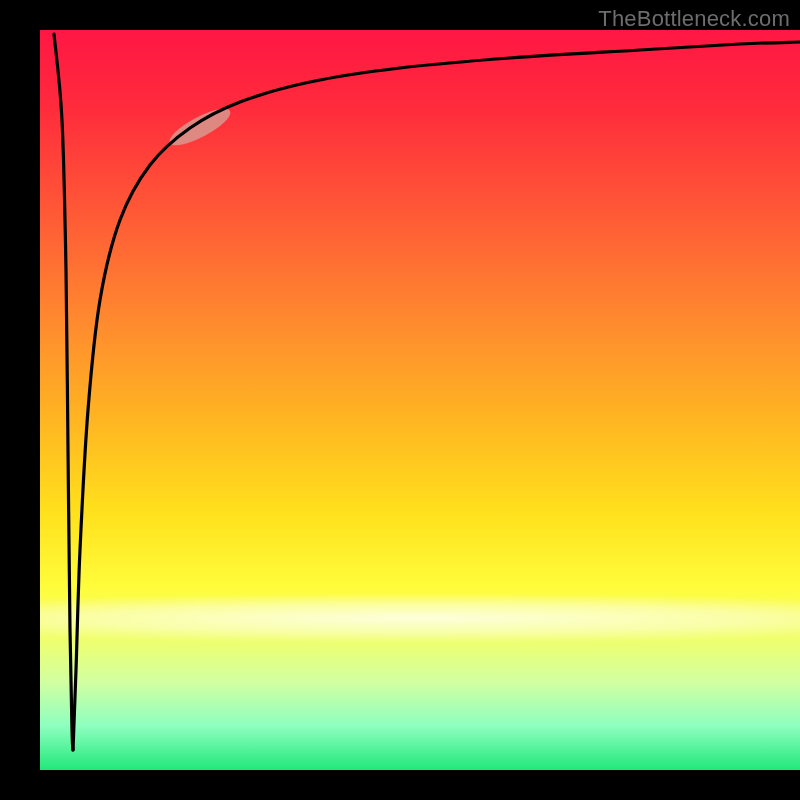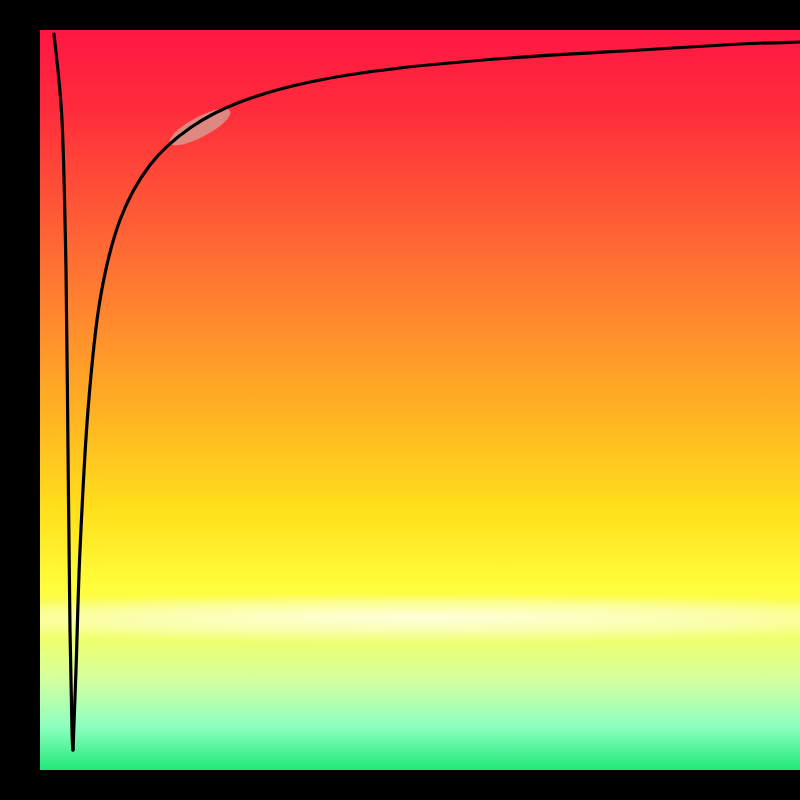--- a/index.html
+++ b/index.html
@@ -77,13 +77,14 @@
   <div class="glow"></div>
 
   <svg class="curve" viewBox="0 0 760 740" preserveAspectRatio="none">
     <g id="pill-group">
         <ellipse cx="160" cy="97" rx="34" ry="10" fill="#d79b93" fill-opacity="0.82" transform="rotate(-28 160 97)"></ellipse>
       </g>
     <path id="down-path" fill="none" stroke="#000000" stroke-width="3.2" stroke-linecap="round" stroke-linejoin="round" d="M 14 4 C 15.333333333333334 18.333333333333336, 20 50.666666666666664, 22 90 C 24 129.33333333333334, 25 185, 26 240 C 27 295, 27.333333333333332 360, 28 420 C 28.666666666666668 480, 29.333333333333332 553.3333333333334, 30 600 C 30.666666666666668 646.6666666666666, 31.5 680, 32 700 C 32.5 720, 32.833333333333336 716.6666666666666, 33 720"></path>
     <path id="up-path" fill="none" stroke="#000000" stroke-width="3.2" stroke-linecap="round" stroke-linejoin="round" d="M 33 720 C 33.5 706.6666666666666, 34.833333333333336 673.3333333333334, 36 640 C 37.166666666666664 606.6666666666666, 38 563.3333333333334, 40 520 C 42 476.6666666666667, 44.666666666666664 421.6666666666667, 48 380 C 51.333333333333336 338.3333333333333, 54.666666666666664 301.6666666666667, 60 270 C 65.33333333333333 238.33333333333334, 71.66666666666667 212.5, 80 190 C 88.33333333333333 167.5, 98.33333333333333 150.33333333333334, 110 135 C 121.66666666666667 119.66666666666667, 135 108.5, 150 98 C 165 87.5, 180 79.66666666666667, 200 72 C 220 64.33333333333333, 243.33333333333334 57.666666666666664, 270 52 C 296.6666666666667 46.333333333333336, 326.6666666666667 42, 360 38 C 393.3333333333333 34, 430 31, 470 28 C 510 25, 561.6666666666666 22.333333333333332, 600 20 C 638.3333333333334 17.666666666666668, 673.3333333333334 15.333333333333334, 700 14 C 726.6666666666666 12.666666666666666, 750 12.333333333333334, 760 12"></path>
   </svg>
 
+  <div class="watermark">TheBottleneck.com</div>
 </div>
 
 </body></html>

